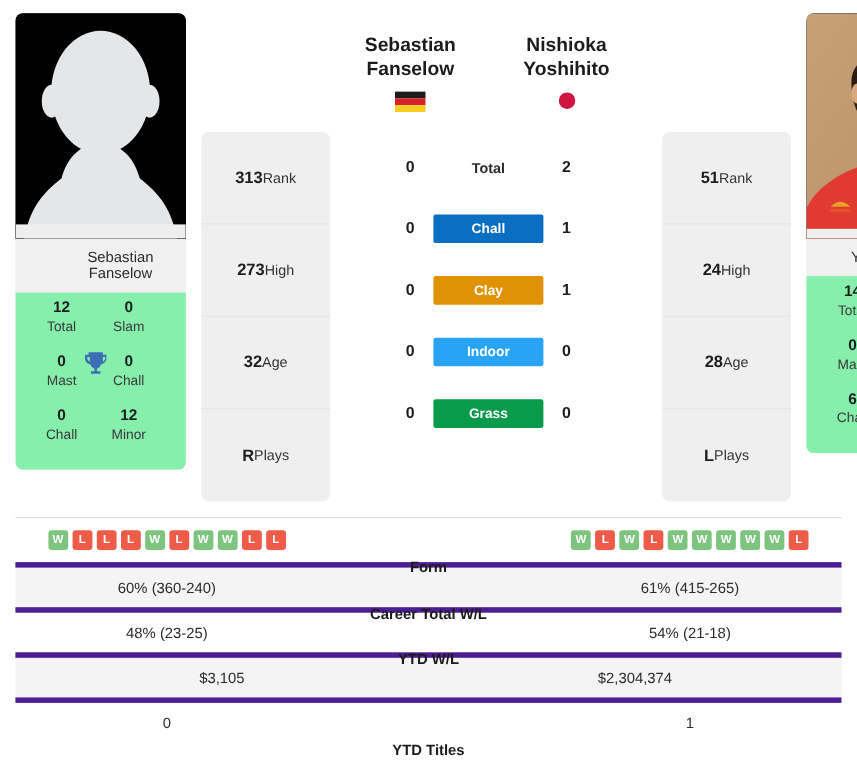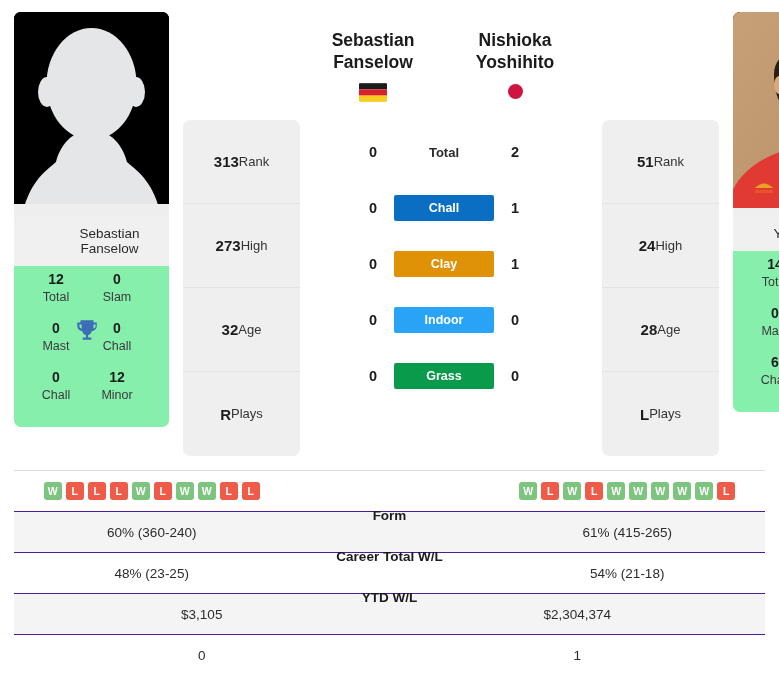--- a/index.html
+++ b/index.html
@@ -177,21 +177,21 @@
     padding: 6px 0;
     border-radius: 2px;
   }
 
   
   .table { padding: 0 14px; }
   .trow {
     display: flex;
     align-items: center;
     height: 41px;
-    border-top: 1px solid #4c1d95;
+    border-top: 5px solid #4c1d95;
   }
   .trow.alt { background: #f4f4f4; }
   .trow.first { border-top: 1px solid #dcdcdc; }
   .tcell-left, .tcell-right {
     flex: 1 1 0;
     text-align: center;
     font-size: 13.5px;
     color: #2c2c2c;
   }
   .tcell-mid {
@@ -493,17 +493,18 @@
       <div class="tcell-right">54% (21-18)</div>
     </div>
 
     <div class="trow alt">
       <div class="tcell-left">$3,105</div>
       <div class="tcell-right">$2,304,374</div>
     </div>
 
     <div class="trow">
       <div class="tcell-left">0</div>
+      <div class="tcell-mid">YTD Titles</div>
       <div class="tcell-right">1</div>
     </div>
 
   </div>
 </div>
 
 </body></html>

